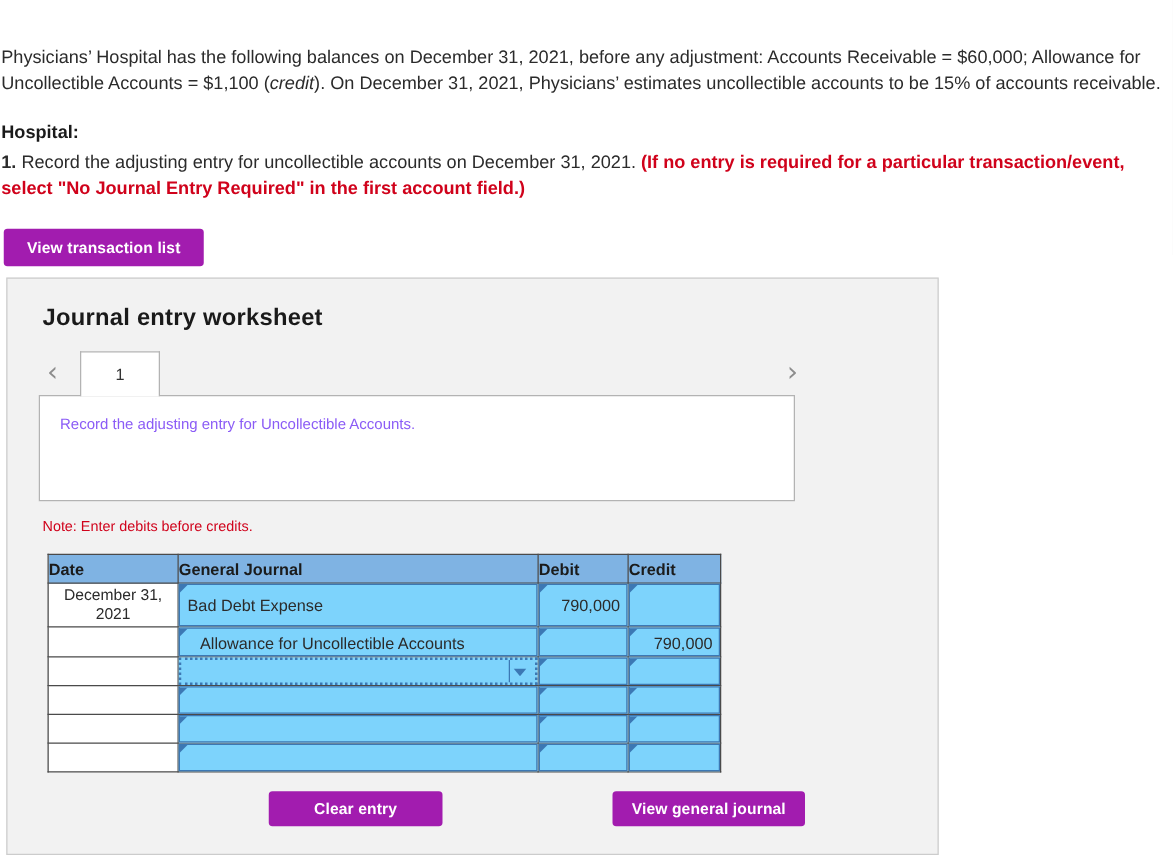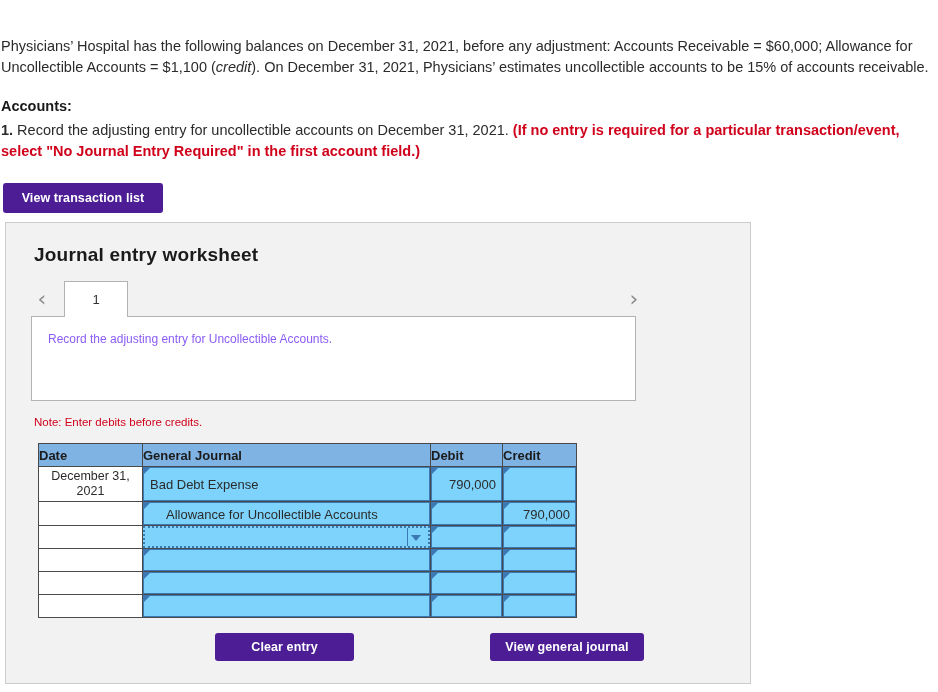--- a/index.html
+++ b/index.html
@@ -47,21 +47,21 @@
     color: #2b2b2b;
   }
   .req-num { font-weight: bold; }
   .red-bold {
     color: #d0021b;
     font-weight: bold;
   }
 
   
   .btn {
-    background: #4c1d95;
+    background: #a21caf;
     color: #ffffff;
     border: none;
     border-radius: 3px;
     font-family: "Liberation Sans", sans-serif;
     font-size: 12.5px;
     font-weight: bold;
     cursor: pointer;
     letter-spacing: 0.1px;
     padding: 0;
     text-align: center;
@@ -233,21 +233,21 @@
   .cellbox.focused::before { display: none; }
 
   .cell-text {
     display: block;
     padding: 2px 4px 0 6px;
     font-size: 13px;
     color: #2b2b2b;
     white-space: nowrap;
     line-height: 19px;
   }
-  .cell-text.indent { padding-left: 22px; }
+  .cell-text.indent { padding-left: 16px; }
   .cell-text.num {
     text-align: right;
     padding-right: 5px;
   }
   .cellbox.tallbox .cell-text { line-height: 30px; }
 
   .dd-arrow {
     position: absolute;
     right: 4px;
     top: 50%;
@@ -289,21 +289,21 @@
     width: 154px;
     height: 28px;
   }
 </style>
 </head>
 <body>
 
 <p class="problem"><span>Physicians’ Hospital has the following balances on December 31, 2021, before any adjustment: Accounts Receivable = $60,000; Allowance for Uncollectible Accounts = $1,100 (</span><em>credit</em><span>). On December 31, 2021, Physicians’ estimates uncollectible accounts to be 15% of accounts receivable.</span></p>
 
 <div class="required-block">
-  <span class="required-title">Accounts:</span>
+  <span class="required-title">Hospital:</span>
   <span class="required-line"><span class="req-num">1.</span><span> Record the adjusting entry for uncollectible accounts on December 31, 2021. </span><span class="red-bold">(If no entry is required for a particular transaction/event, select "No Journal Entry Required" in the first account field.)</span></span>
 </div>
 
 <button class="btn" id="view-transaction-list">View transaction list</button>
 
 <div class="worksheet">
 
   <div class="worksheet-title">Journal entry worksheet</div>
 
   <div class="tabstrip">

